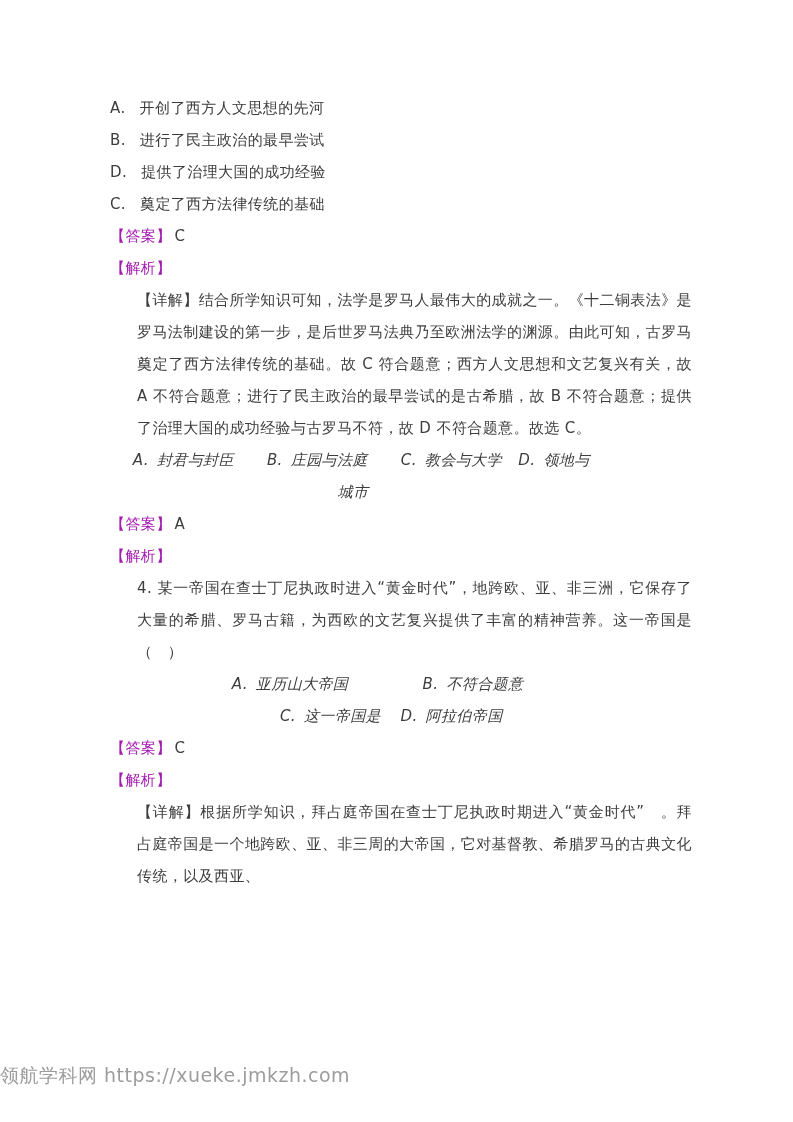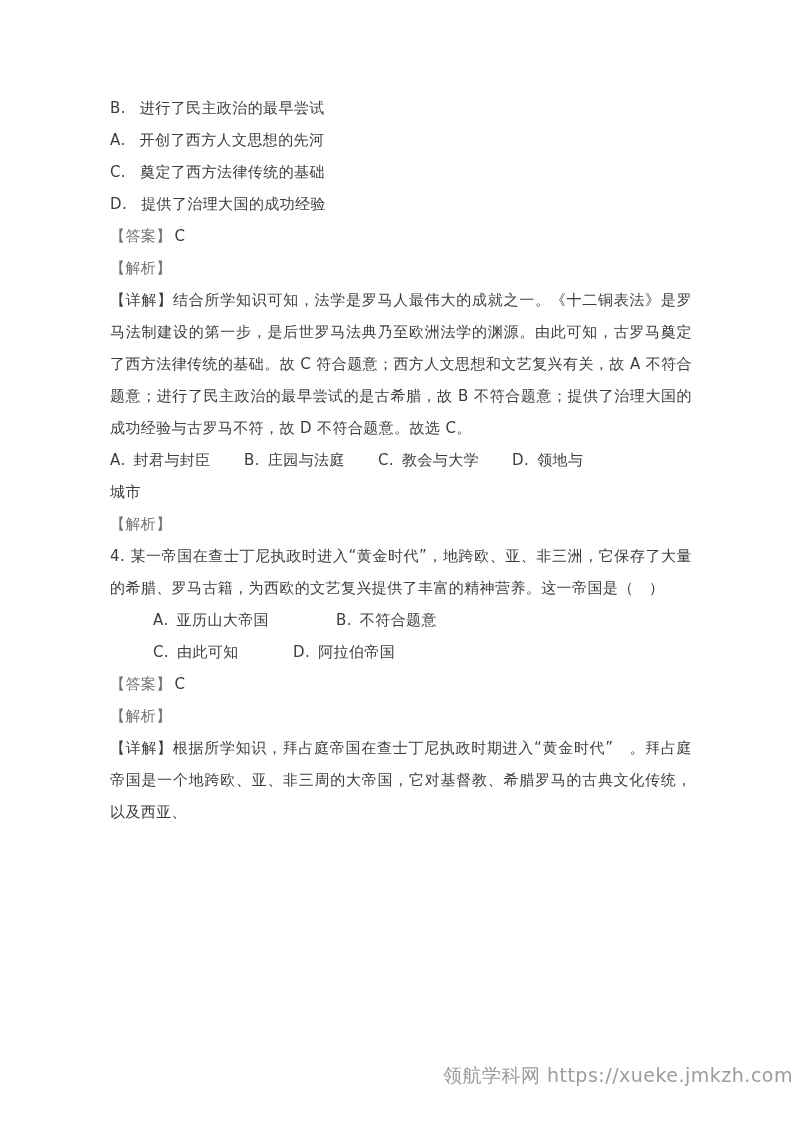--- a/index.html
+++ b/index.html
@@ -17,84 +17,88 @@
     left: 110px;
     top: 92px;
     width: 582px;
     font-size: 15px;
     line-height: 32px;
     letter-spacing: 0.4px;
   }
   .para {
     text-align: justify;
     text-justify: inter-ideograph;
+    margin-left: 27px;
   }
   .opt-line .opt-key { margin-right: 14px; }
-  .opt-row { text-align: left; }
+  .opt-row { text-align: center; font-style: italic; }
   .opt-col { display: inline-block; vertical-align: top; }
   .row-q3 { width: 486px; }
   .row-q3 .opt-col { width: 134px; }
   .row-q4 { width: 500px; }
   .row-q4 .opt-col { width: 140px; margin-left: 43px; }
   .opt-col .opt-key, .opt-inline .opt-key { margin-right: 8px; }
-  .label-blue { color: #737373; }
+  .label-blue { color: #a21caf; }
   .answer-value { color: #3d3d3d; margin-left: 3px; }
   .watermark {
     position: absolute;
     left: 0;
     right: 0;
     top: 1063px;
-    text-align: right;
+    text-align: left;
     color: #9c9c9c;
     font-size: 19px;
     letter-spacing: 0.5px;
   }
 </style>
 </head>
 <body>
 
 <main class="content">
 
   <section>
     <div class="opt-line">
+      <span class="opt-key">A.</span><span>开创了西方人文思想的先河</span>
+    </div>
+    <div class="opt-line">
       <span class="opt-key">B.</span><span>进行了民主政治的最早尝试</span>
     </div>
     <div class="opt-line">
-      <span class="opt-key">A.</span><span>开创了西方人文思想的先河</span>
+      <span class="opt-key">D.</span><span>提供了治理大国的成功经验</span>
     </div>
     <div class="opt-line">
       <span class="opt-key">C.</span><span>奠定了西方法律传统的基础</span>
-    </div>
-    <div class="opt-line">
-      <span class="opt-key">D.</span><span>提供了治理大国的成功经验</span>
     </div>
     <p>
       <span class="label-blue">【答案】</span><span class="answer-value">C</span>
     </p>
     <p>
       <span class="label-blue">【解析】</span>
     </p>
     <p class="para">
       <span>【详解】</span><span>结合所学知识可知，法学是罗马人最伟大的成就之一。《十二铜表法》是罗马法制建设的第一步，是后世罗马法典乃至欧洲法学的渊源。由此可知，古罗马奠定了西方法律传统的基础。故 C 符合题意；西方人文思想和文艺复兴有关，故 A 不符合题意；进行了民主政治的最早尝试的是古希腊，故 B 不符合题意；提供了治理大国的成功经验与古罗马不符，故 D 不符合题意。故选 C。</span>
     </p>
   </section>
 
   <section>
     <div class="opt-row row-q3">
       <span class="opt-col"><span class="opt-key">A.</span><span>封君与封臣</span></span><span class="opt-col"><span class="opt-key">B.</span><span>庄园与法庭</span></span><span class="opt-col"><span class="opt-key">C.</span><span>教会与大学</span></span><span class="opt-inline"><span class="opt-key">D.</span><span>领地与城市</span></span>
     </div>
     <p>
+      <span class="label-blue">【答案】</span><span class="answer-value">A</span>
+    </p>
+    <p>
       <span class="label-blue">【解析】</span>
     </p>
   </section>
 
   <section>
     <p class="para">4. 某一帝国在查士丁尼执政时进入“黄金时代”，地跨欧、亚、非三洲，它保存了大量的希腊、罗马古籍，为西欧的文艺复兴提供了丰富的精神营养。这一帝国是（　）</p>
     <div class="opt-row row-q4">
-      <span class="opt-col"><span class="opt-key">A.</span><span>亚历山大帝国</span></span><span class="opt-col"><span class="opt-key">B.</span><span>不符合题意</span></span><span class="opt-col"><span class="opt-key">C.</span><span>由此可知</span></span><span class="opt-inline"><span class="opt-key">D.</span><span>阿拉伯帝国</span></span>
+      <span class="opt-col"><span class="opt-key">A.</span><span>亚历山大帝国</span></span><span class="opt-col"><span class="opt-key">B.</span><span>不符合题意</span></span><span class="opt-col"><span class="opt-key">C.</span><span>这一帝国是</span></span><span class="opt-inline"><span class="opt-key">D.</span><span>阿拉伯帝国</span></span>
     </div>
     <p>
       <span class="label-blue">【答案】</span><span class="answer-value">C</span>
     </p>
     <p>
       <span class="label-blue">【解析】</span>
     </p>
     <p class="para">
       <span>【详解】</span><span>根据所学知识，拜占庭帝国在查士丁尼执政时期进入“黄金时代”　。拜占庭帝国是一个地跨欧、亚、非三周的大帝国，它对基督教、希腊罗马的古典文化传统，以及西亚、</span>
     </p>

